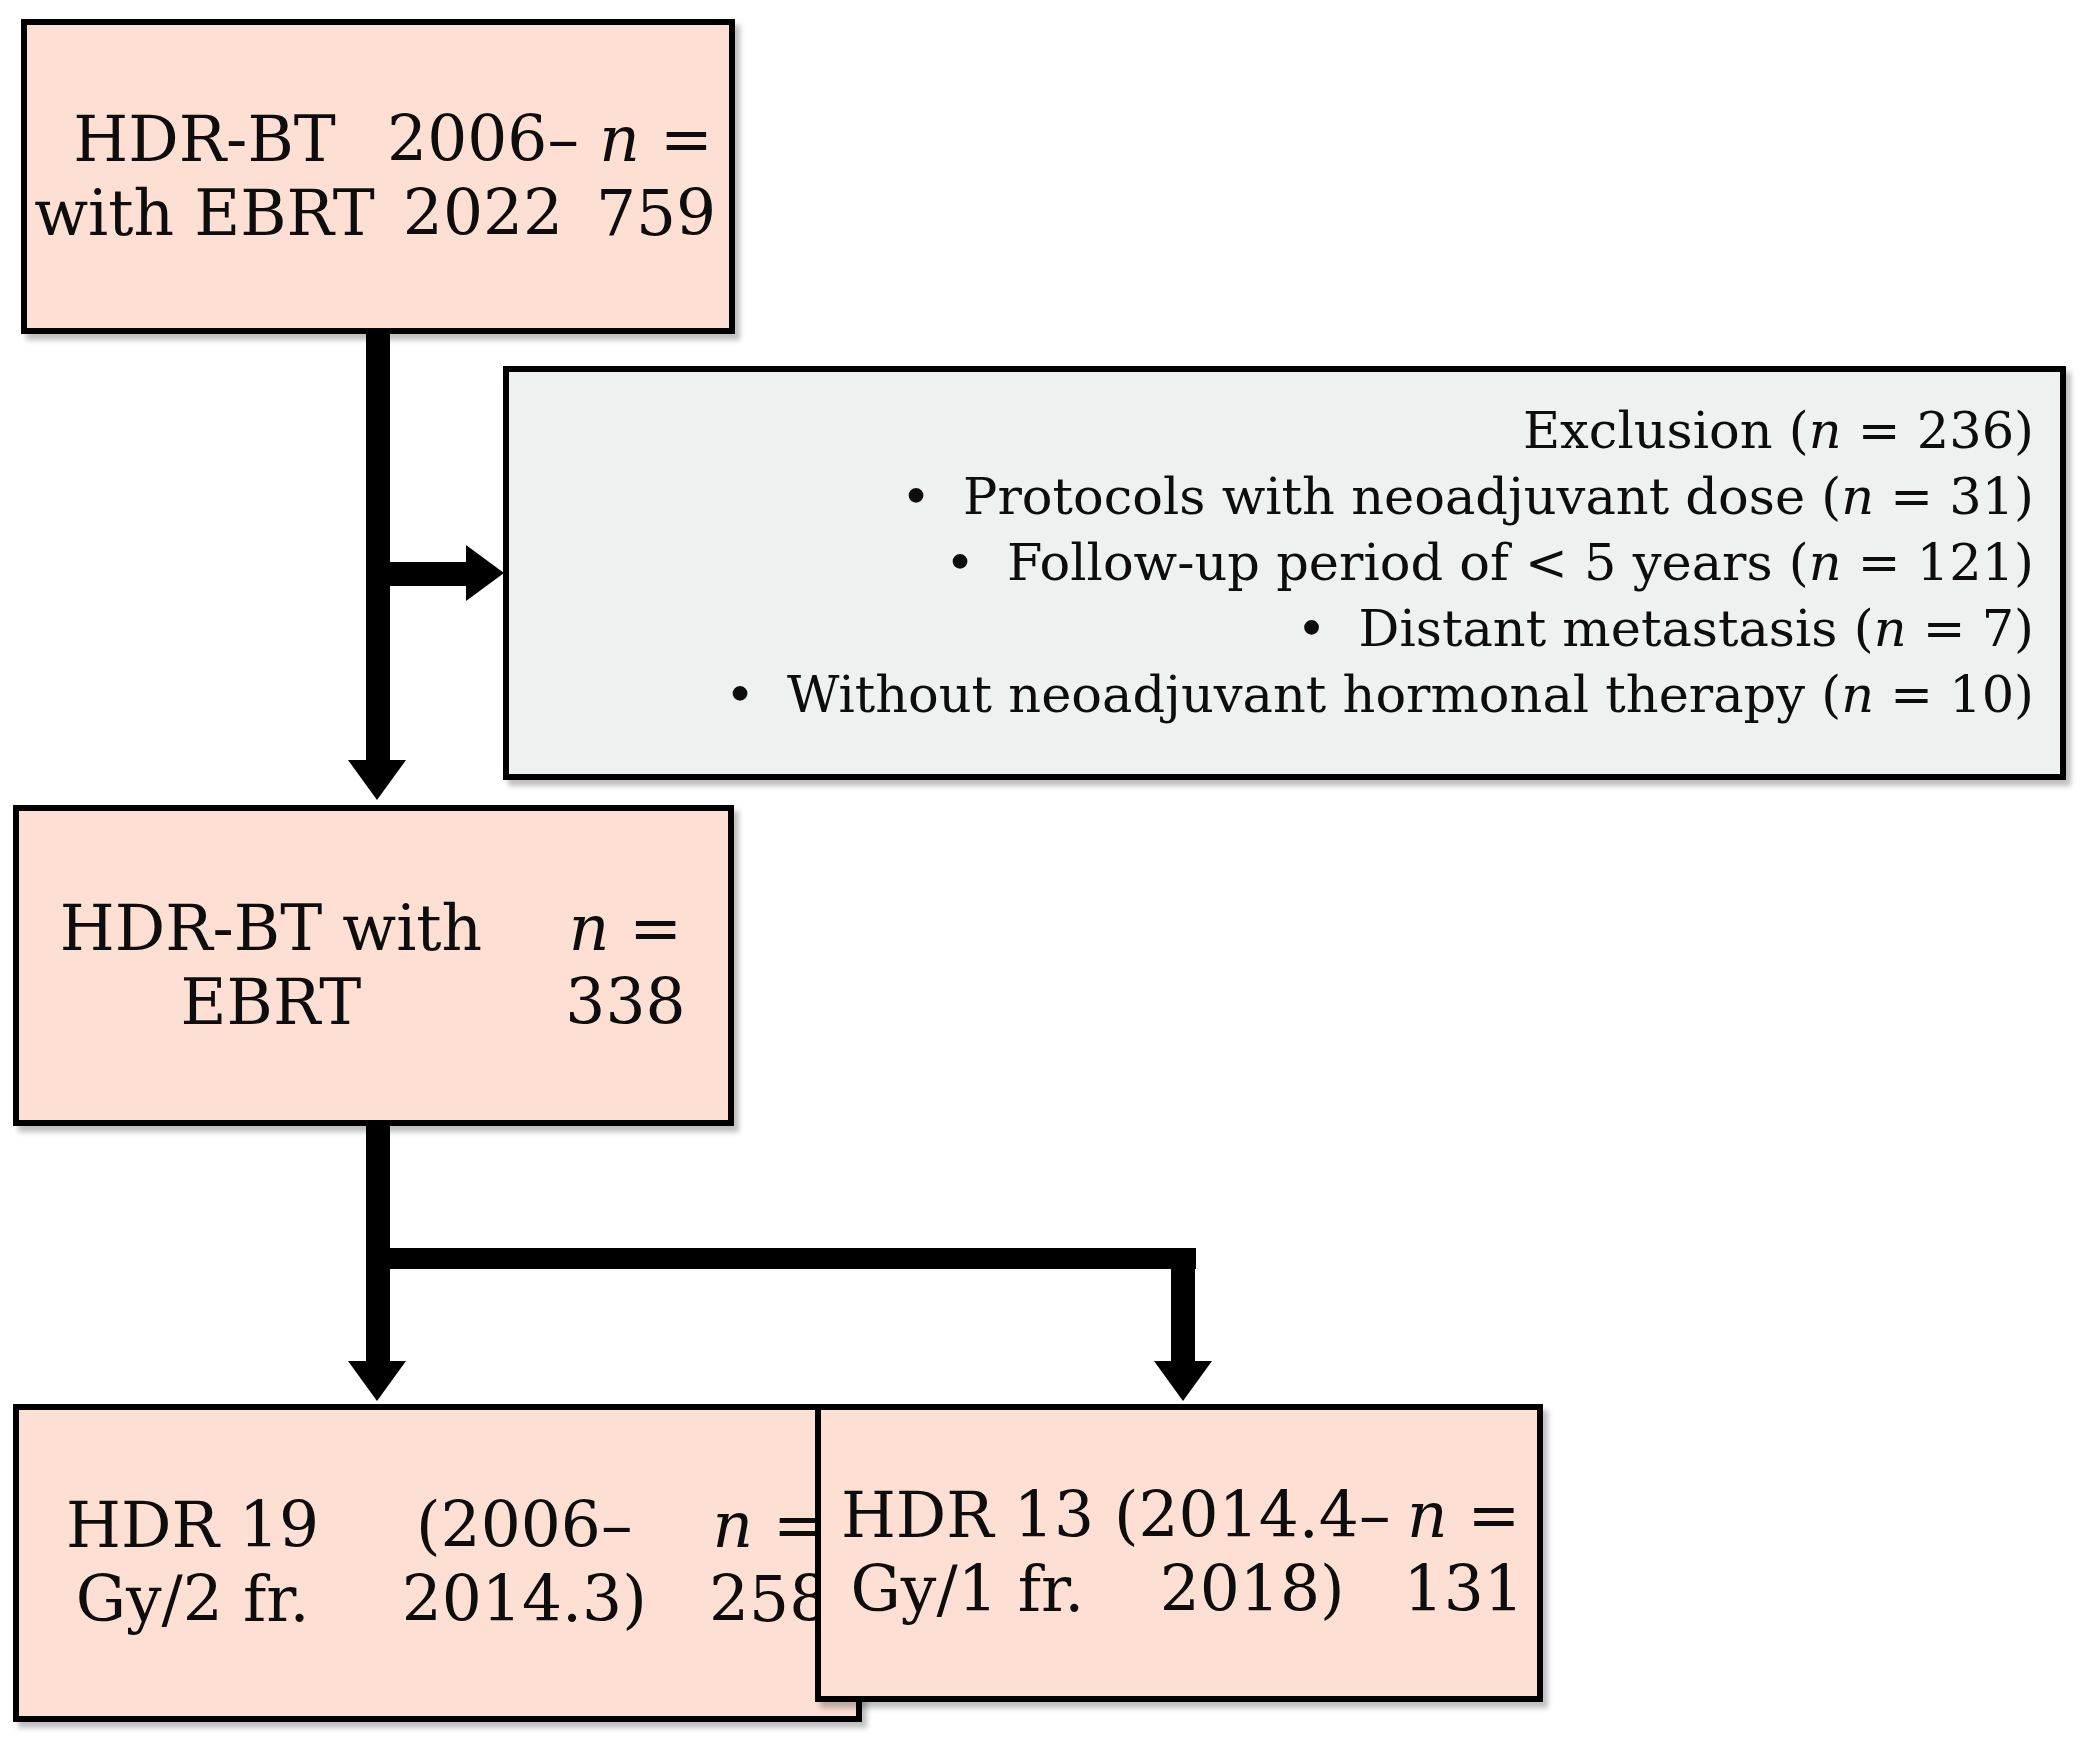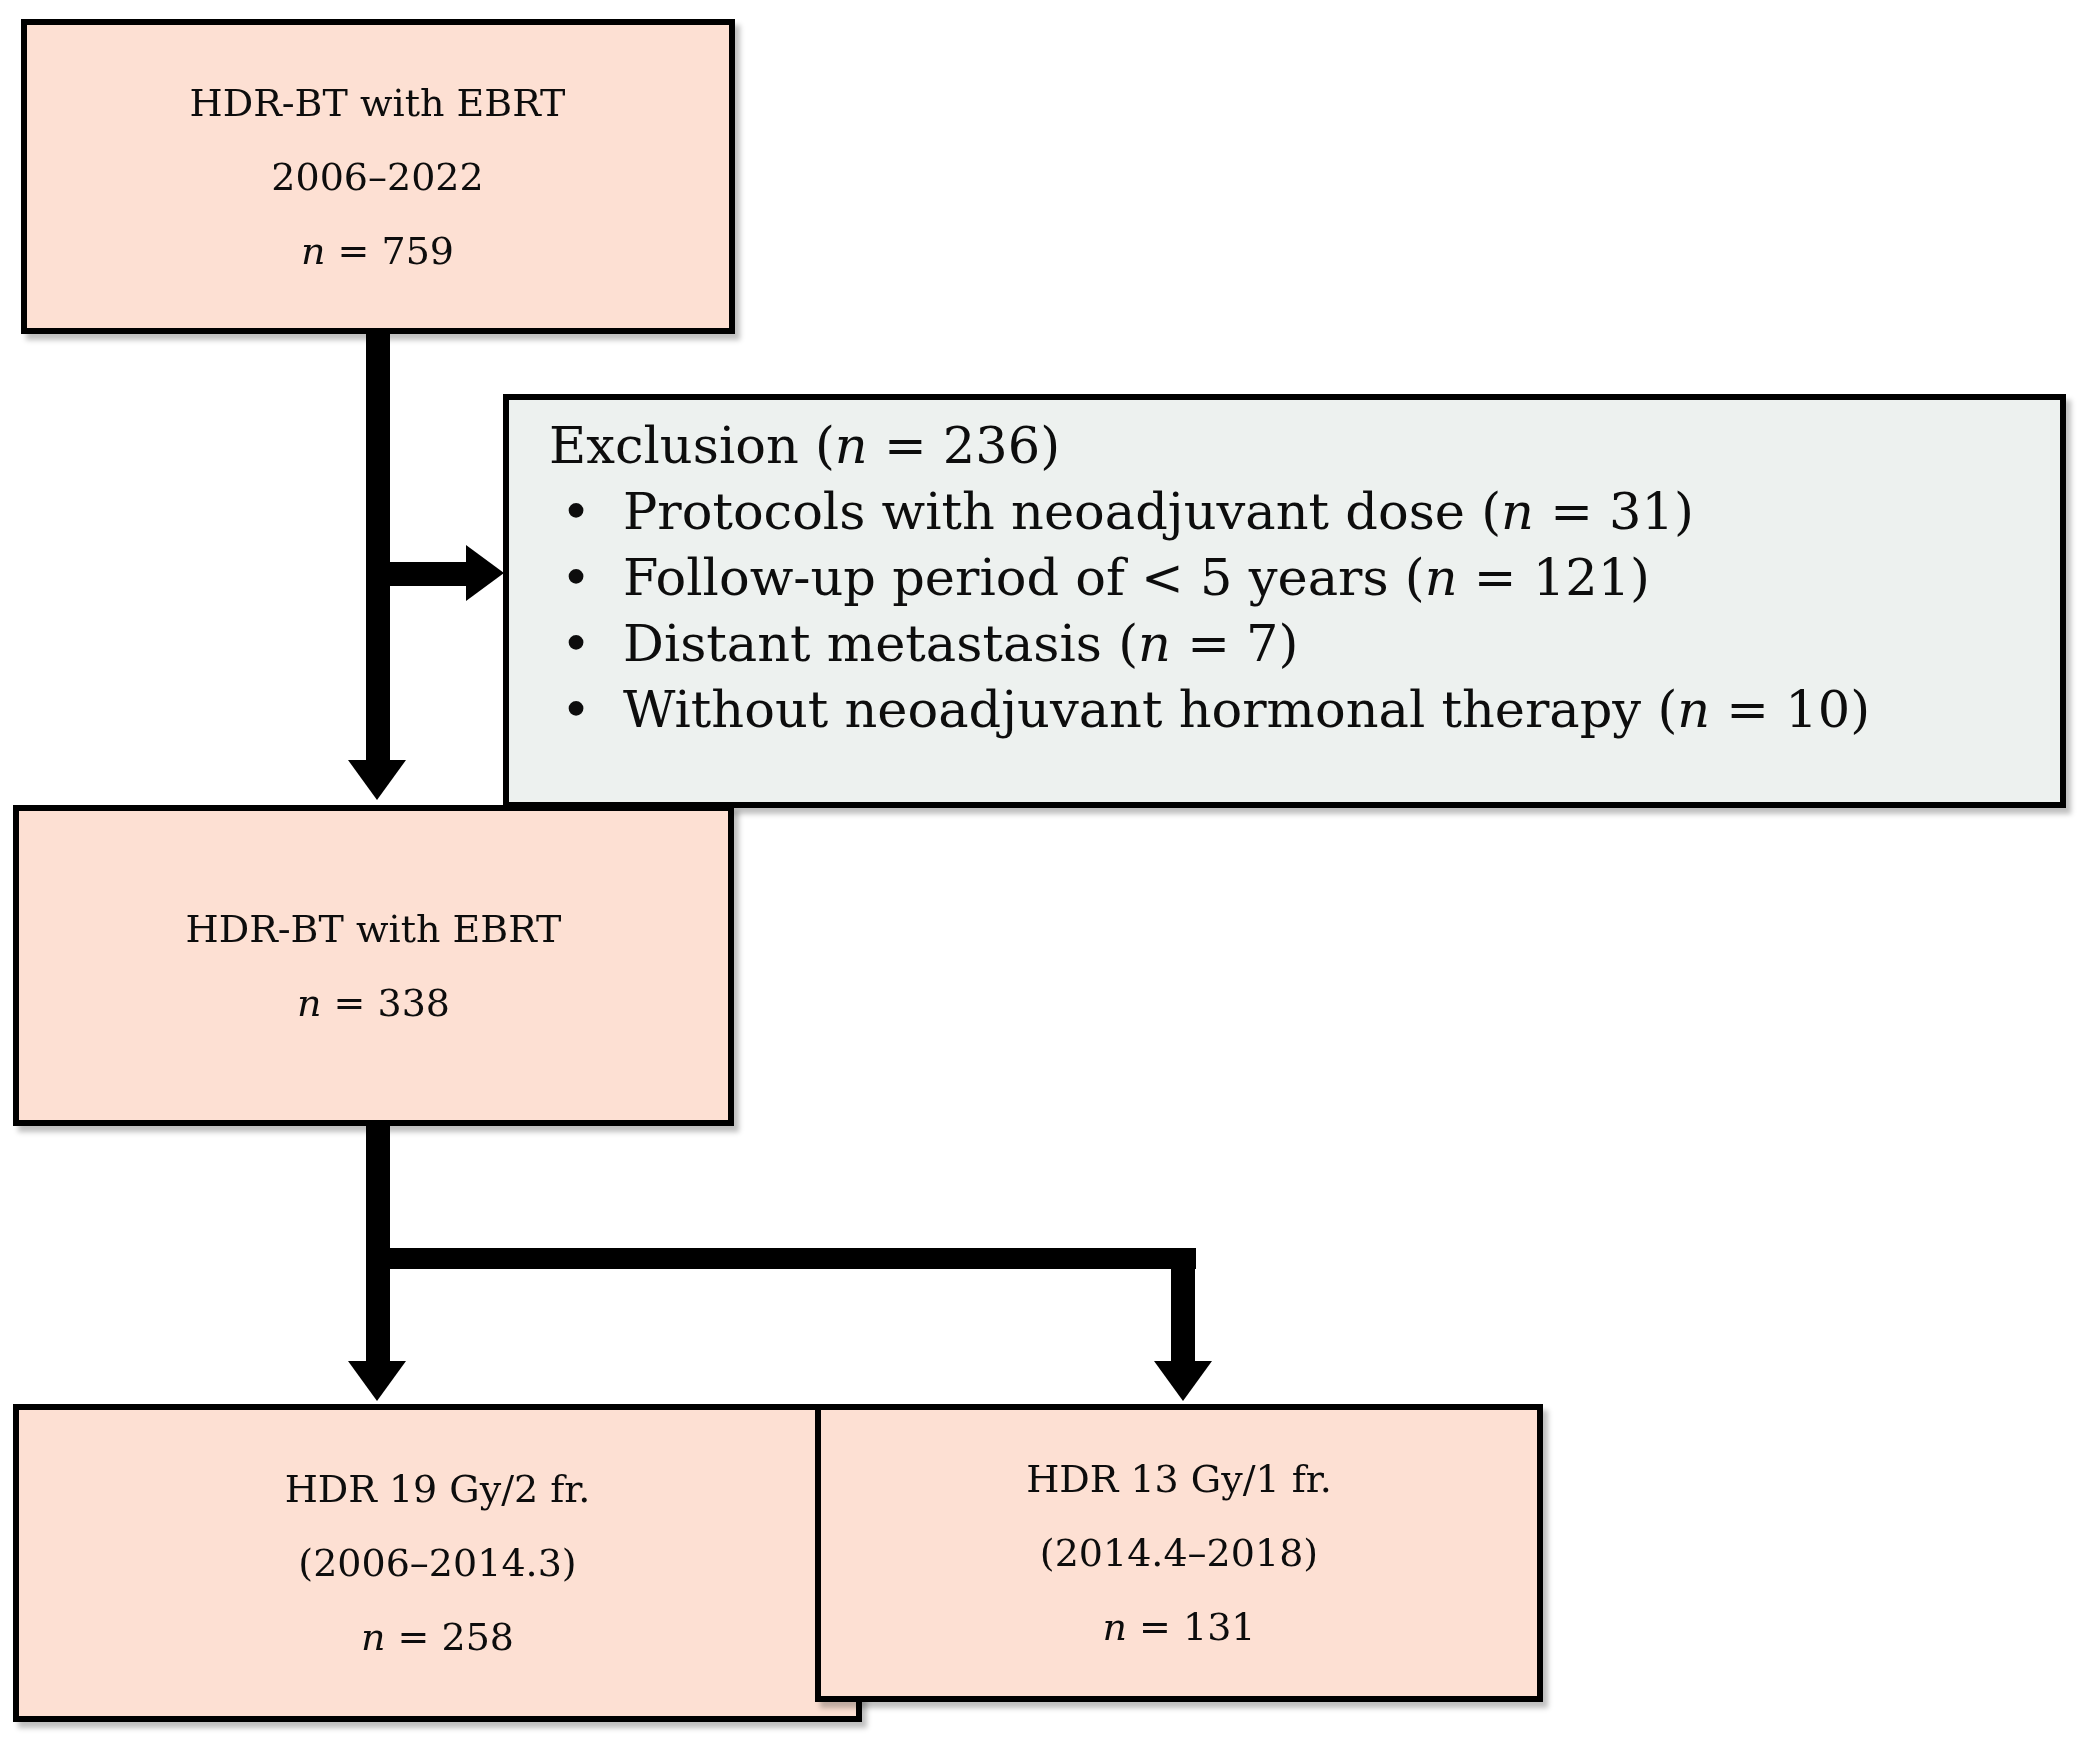--- a/index.html
+++ b/index.html
@@ -18,37 +18,36 @@
   }
   .node {
     position: absolute;
     box-sizing: border-box;
     border: 6.8px solid #000000;
     box-shadow: 5.1px 6px 5.1px rgba(0,0,0,0.25);
   }
   .pink {
     background: #FDE0D3;
     display: flex;
-    flex-direction: column;
+    flex-direction: row;
     align-items: center;
     justify-content: center;
     text-align: center;
-    font-size: 38px;
+    font-size: 63px;
     line-height: 74px;
   }
   .gray {
     background: #EDF1EF;
     font-size: 51px;
     line-height: 66px;
-    padding: 13px 26px 0 40px;
+    padding: 26px 26px 0 40px;
     display: flex;
     flex-direction: column;
-    align-items: flex-start;
+    align-items: flex-end;
     text-align: left;
-    margin-top: 28px;
   }
   .it { font-style: italic; }
   .bullet-row { display: flex; flex-direction: row; }
   .bullet-glyph {
     width: 74px;
     padding-left: 12px;
     box-sizing: border-box;
     flex: 0 0 auto;
   }
   

